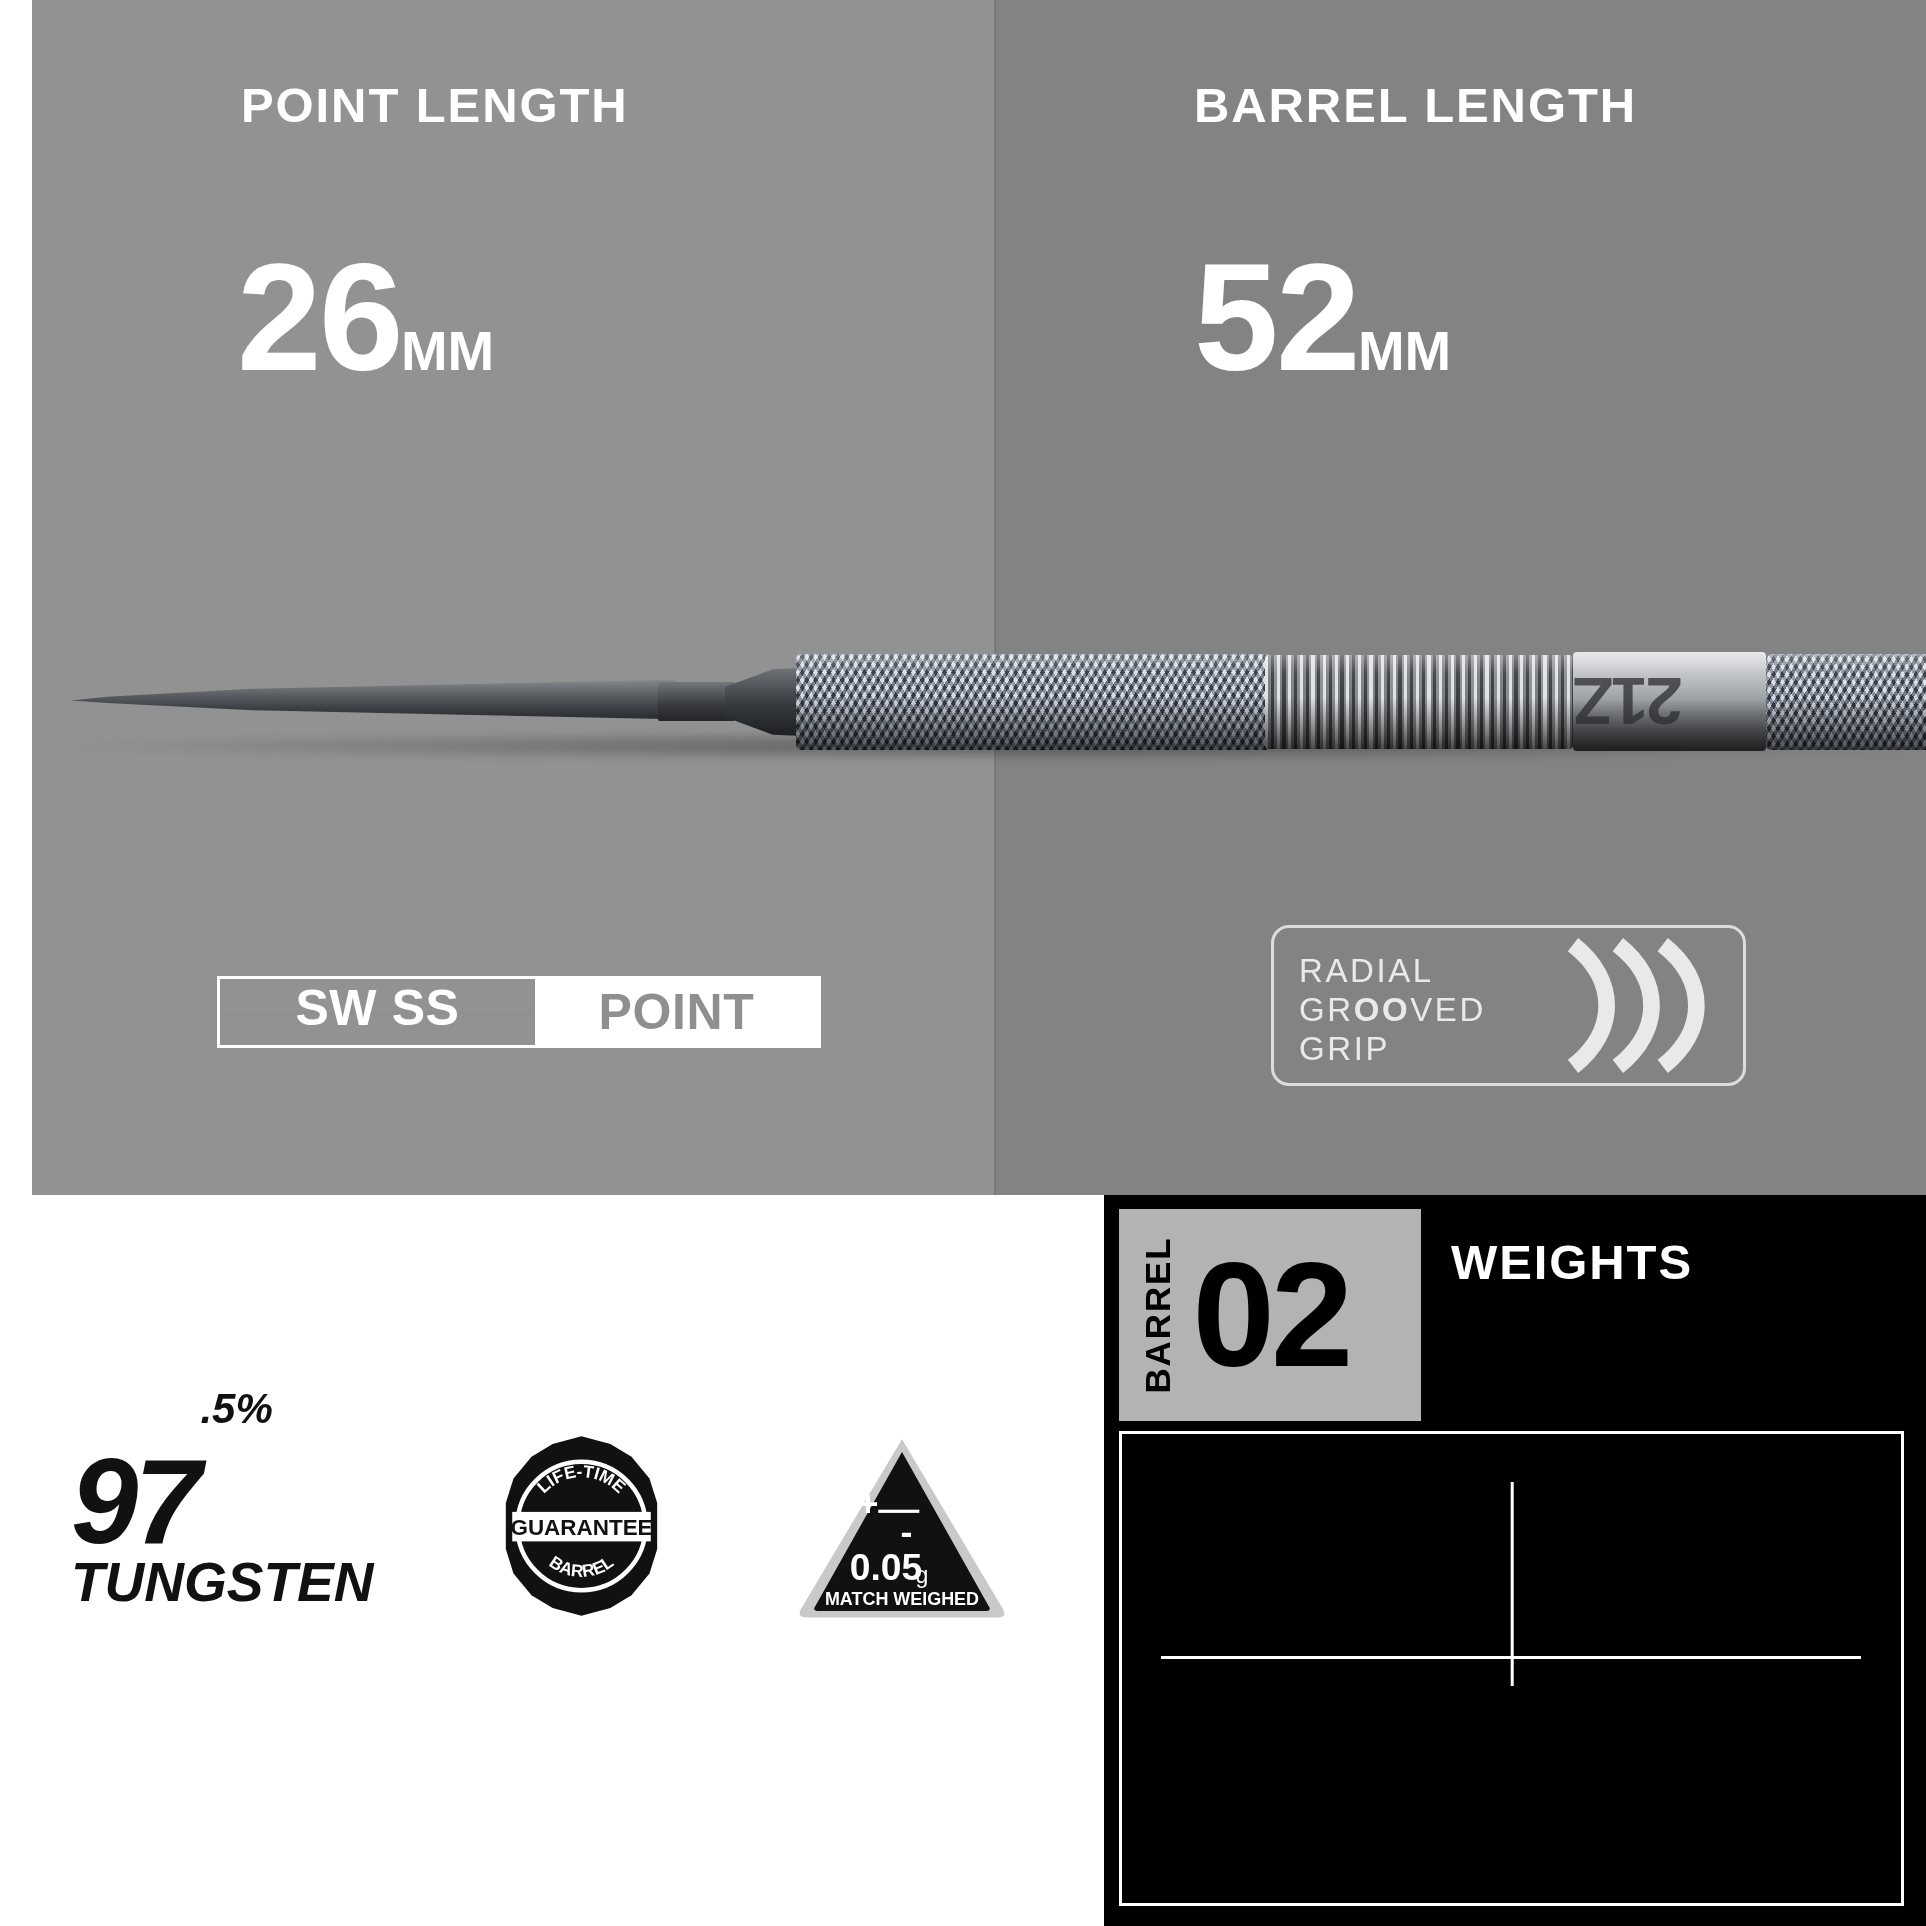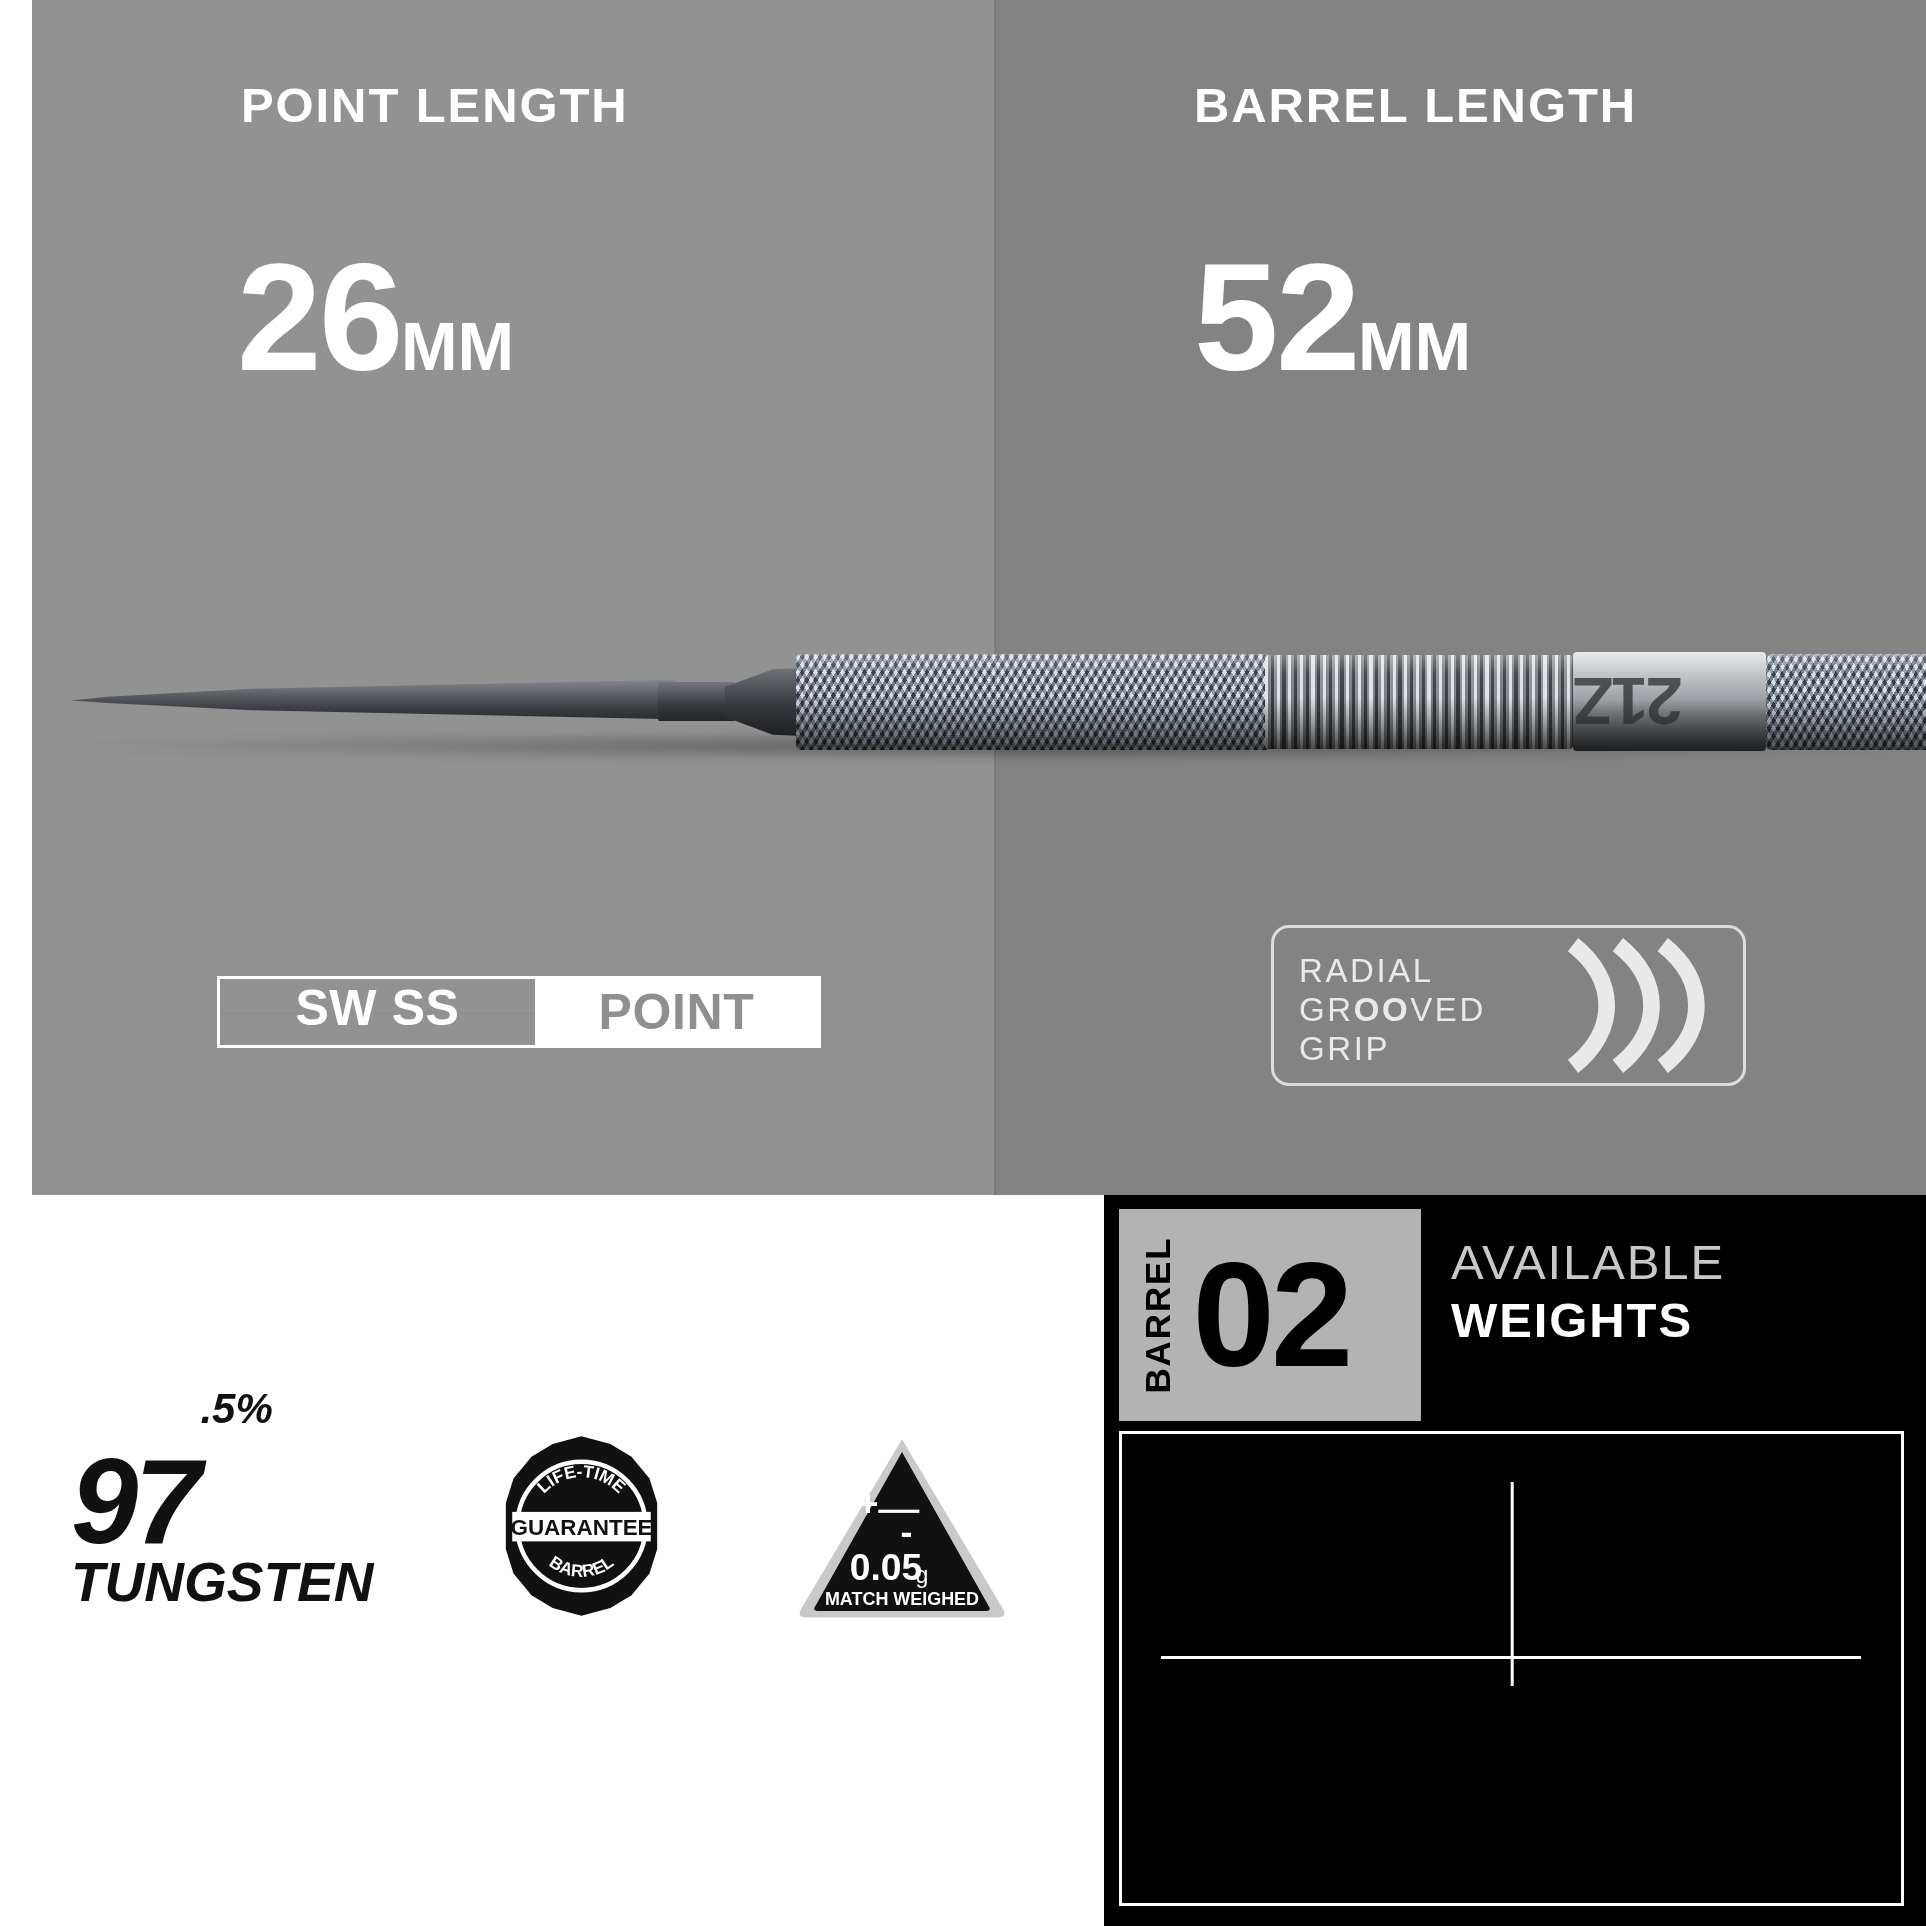--- a/index.html
+++ b/index.html
@@ -66,21 +66,21 @@
     color: #ffffff;
     font-weight: bold;
     white-space: nowrap;
     line-height: 1;
   }
   .big-num .n {
     font-size: 152px;
     letter-spacing: -2.6px;
   }
   .big-num .u {
-    font-size: 68px;
+    font-size: 56px;
     letter-spacing: 0px;
   }
   .big-num.left { left: 205px; top: 241px; }
   .big-num.right { left: 1162px; top: 241px; }
 
   
   .dart-wrap {
     position: absolute;
     left: 0; top: 565px;
     width: 1926px; height: 270px;
@@ -485,21 +485,20 @@
 
   <div class="bottom-black">
     <div class="barrel-badge">
       <div class="barrel-vert">
         <span>BARREL</span>
       </div>
       <div class="barrel-num">02</div>
     </div>
 
     <div class="avail">
-      <div>AVAILABLE</div>
       <div class="strong">WEIGHTS</div>
     </div>
 
     <div class="weights-box">
       <div class="weights-row">
       </div>
       <div class="weights-vsep"></div>
       <div class="weights-underline"></div>
     </div>
   </div>

